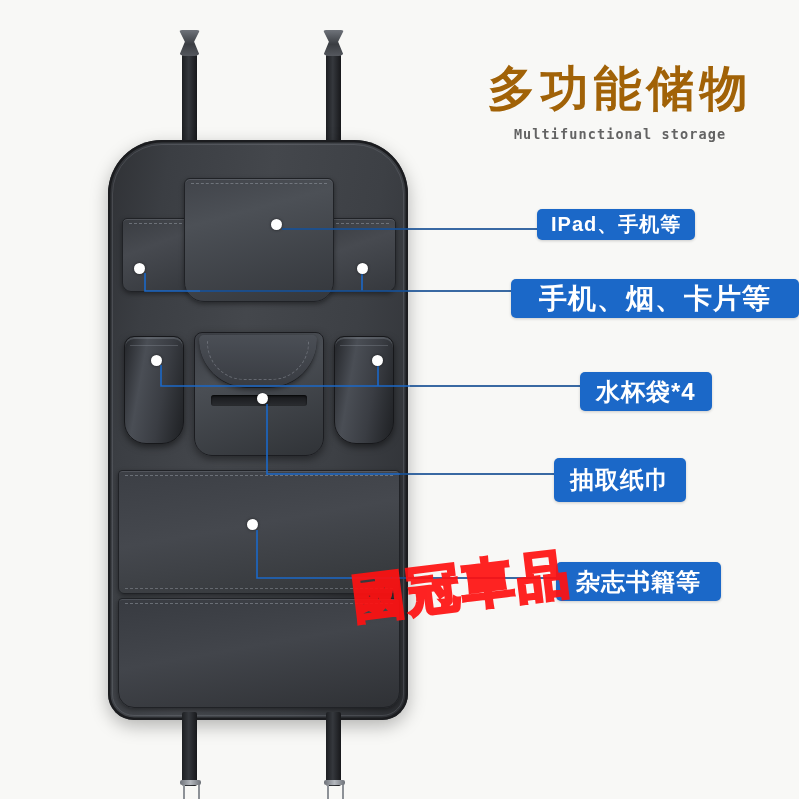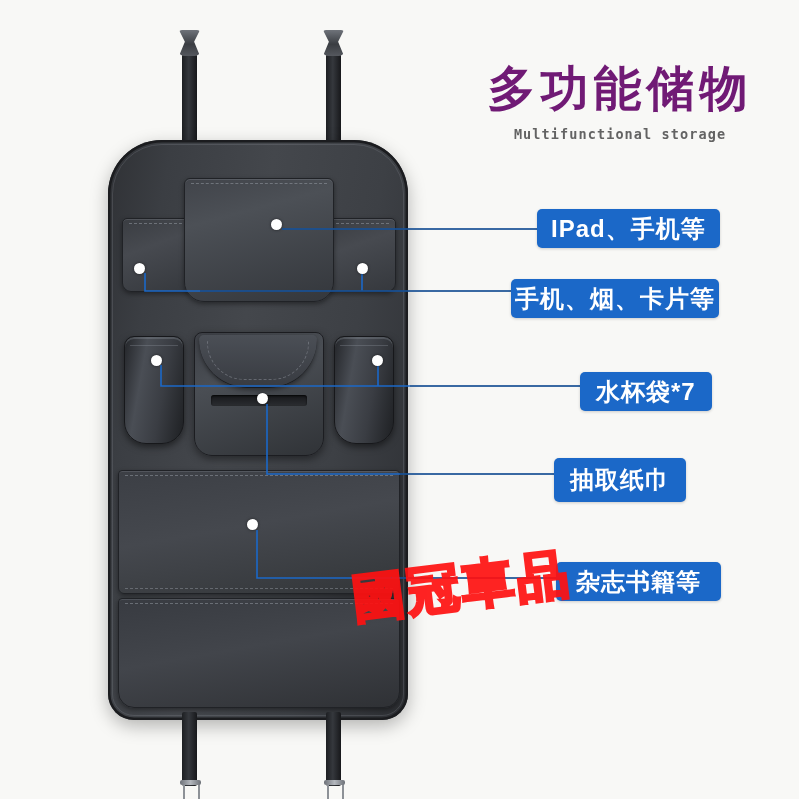--- a/index.html
+++ b/index.html
@@ -20,21 +20,21 @@
   .heading-block {
     position: absolute;
     left: 455px;
     top: 62px;
     width: 330px;
     text-align: center;
   }
   .heading-cn {
     font-size: 48px;
     font-weight: 700;
-    color: #701a75;
+    color: #a16207;
     letter-spacing: 5px;
     line-height: 1.12;
     white-space: nowrap;
   }
   .heading-en {
     margin-top: 10px;
     font-size: 13.5px;
     color: #636363;
     letter-spacing: 1.1px;
     font-family: "DejaVu Sans Mono", "Liberation Mono", monospace;
@@ -235,22 +235,22 @@
     color: #ffffff;
     border-radius: 5px;
     font-weight: 700;
     white-space: nowrap;
     display: flex;
     align-items: center;
     justify-content: center;
     letter-spacing: 1px;
     box-shadow: 0 1px 3px rgba(0,0,0,0.18);
   }
-  .badge.b1 { left: 537px; top: 209px; height: 39px; padding: 0 14px; font-size: 24px; }
-  .badge.b2 { left: 511px; top: 279px; height: 39px; padding: 0 4px; font-size: 24px; }
+  .badge.b1 { left: 537px; top: 209px; height: 31px; padding: 0 14px; font-size: 20px; }
+  .badge.b2 { left: 511px; top: 279px; height: 39px; padding: 0 28px; font-size: 28px; }
   .badge.b3 { left: 580px; top: 372px; height: 39px; padding: 0 16px; font-size: 24px; }
   .badge.b4 { left: 554px; top: 458px; height: 44px; padding: 0 16px; font-size: 24px; }
   .badge.b5 { left: 556px; top: 562px; height: 39px; padding: 0 20px; font-size: 24px; }
 
   
   .watermark {
     position: absolute;
     left: 352px;
     top: 552px;
     transform: rotate(-7deg);
@@ -343,19 +343,19 @@
   <div class="dot" style="left:271px; top:219px;"></div>
   <div class="dot" style="left:134px; top:263px;"></div>
   <div class="dot" style="left:357px; top:263px;"></div>
   <div class="dot" style="left:151px; top:355px;"></div>
   <div class="dot" style="left:372px; top:355px;"></div>
   <div class="dot" style="left:257px; top:393px;"></div>
   <div class="dot" style="left:247px; top:519px;"></div>
 
   <div class="badge b1">IPad、手机等</div>
   <div class="badge b2">手机、烟、卡片等</div>
-  <div class="badge b3">水杯袋*7</div>
+  <div class="badge b3">水杯袋*4</div>
   <div class="badge b4">抽取纸巾</div>
   <div class="badge b5">杂志书籍等</div>
 
   <div class="watermark">國冠車品</div>
 
 </div>
 
 </body></html>

